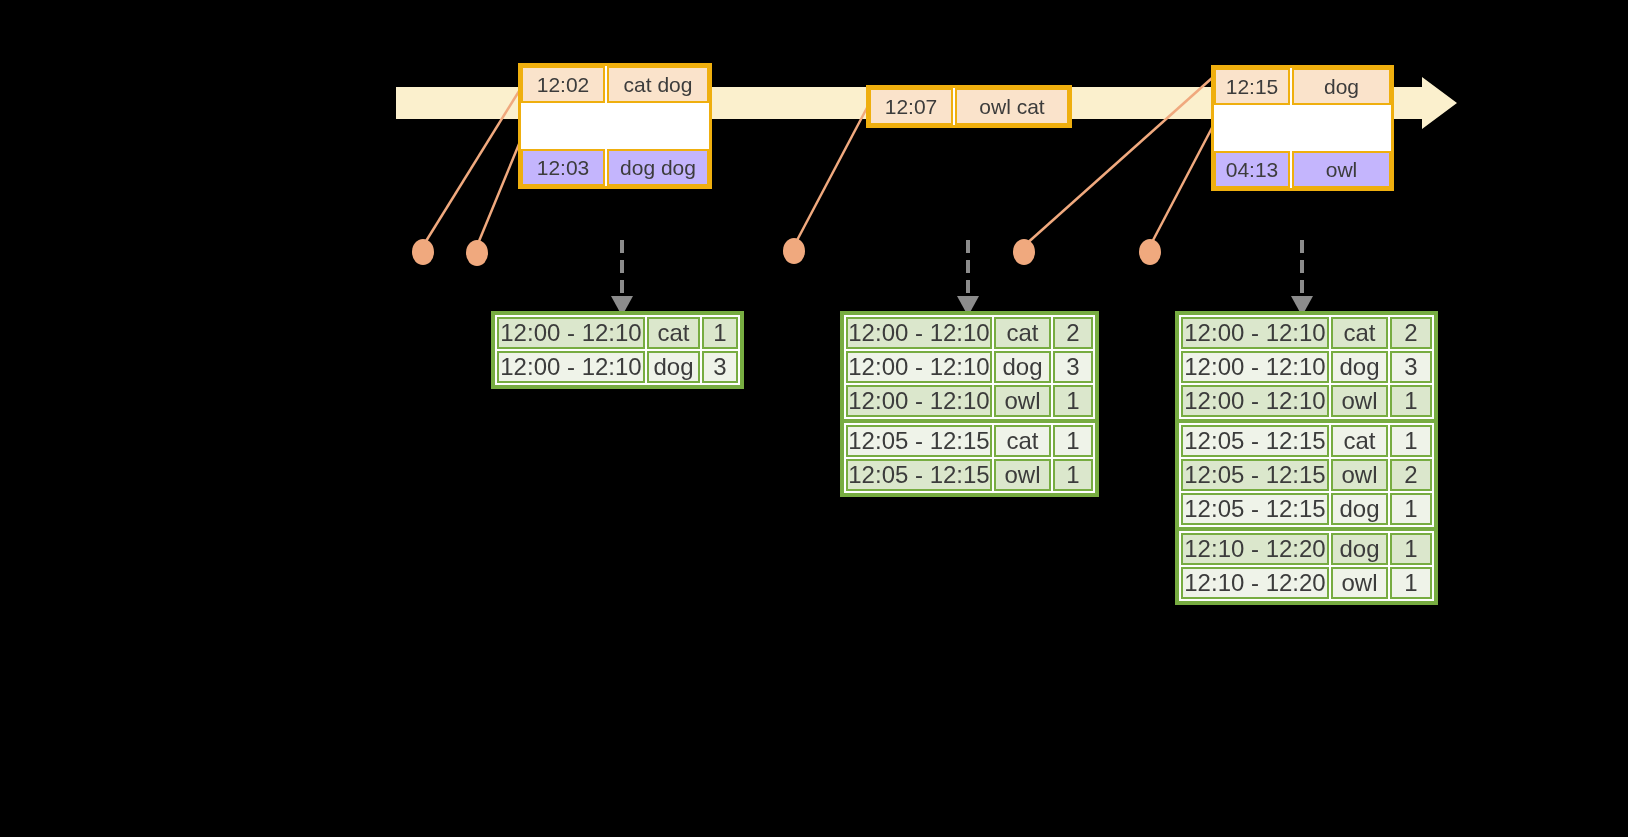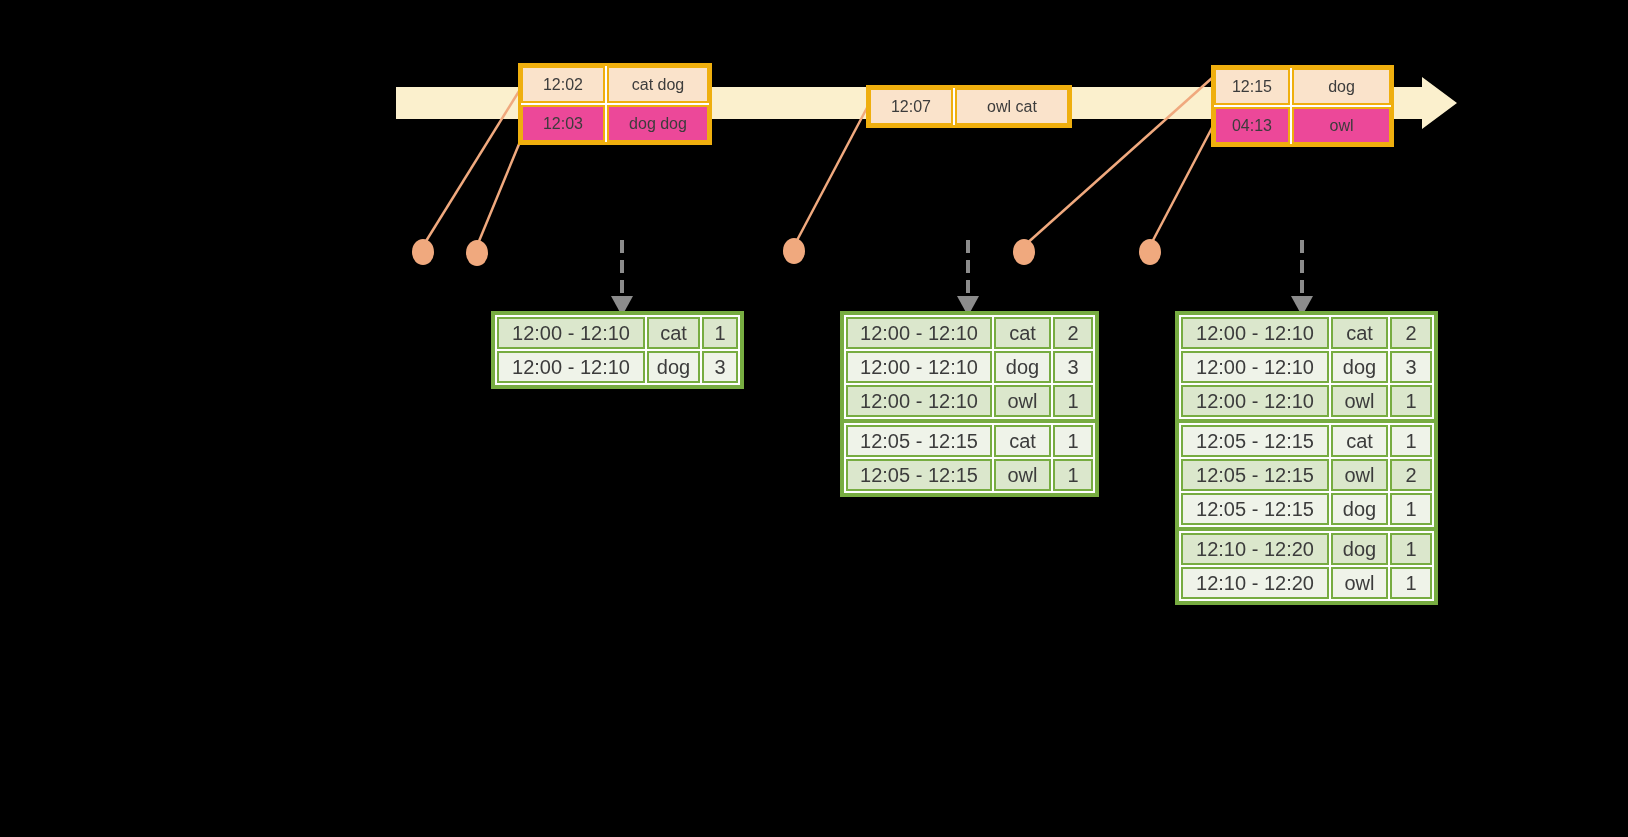--- a/index.html
+++ b/index.html
@@ -16,45 +16,45 @@
     position:absolute;
     border:3px solid #efaf0e;
     background:#ffffff;
     display:grid;
     grid-gap:2px;
     box-sizing:border-box;
   }
   .ecell{
     border:2px solid #efaf0e;
     display:flex;align-items:center;justify-content:center;
-    font-size:16px;line-height:1;
+    font-size:21px;line-height:1;
     height:33px;
     box-sizing:content-box;
   }
   .peach-a{background:#fae3cb;}
-  .peach-b{background:#ec4899;}
+  .peach-b{background:#c4b5fd;margin-top:44px;}
 
   
   .gtable{
     position:absolute;
     border:4px solid #77ac41;
     background:#ffffff;
     box-sizing:border-box;
   }
   .ggroup{
     display:grid;
     grid-gap:2px;
     padding:2px;
   }
   .gsep{height:4px;background:#77ac41;}
   .grow{display:contents;}
   .gcell{
     border:2px solid #77ac41;
     display:flex;align-items:center;justify-content:center;
-    font-size:20px;line-height:1;
+    font-size:24px;line-height:1;
     height:28px;
   }
   .green-a{background:#dbe7cc;}
   .green-b{background:#eff3e9;}
 
   .cols-left{grid-template-columns:148px 53px 36px;}
   .cols-mid{grid-template-columns:146px 57px 40px;}
   .cols-right{grid-template-columns:148px 57px 42px;}
 </style>
 </head>

